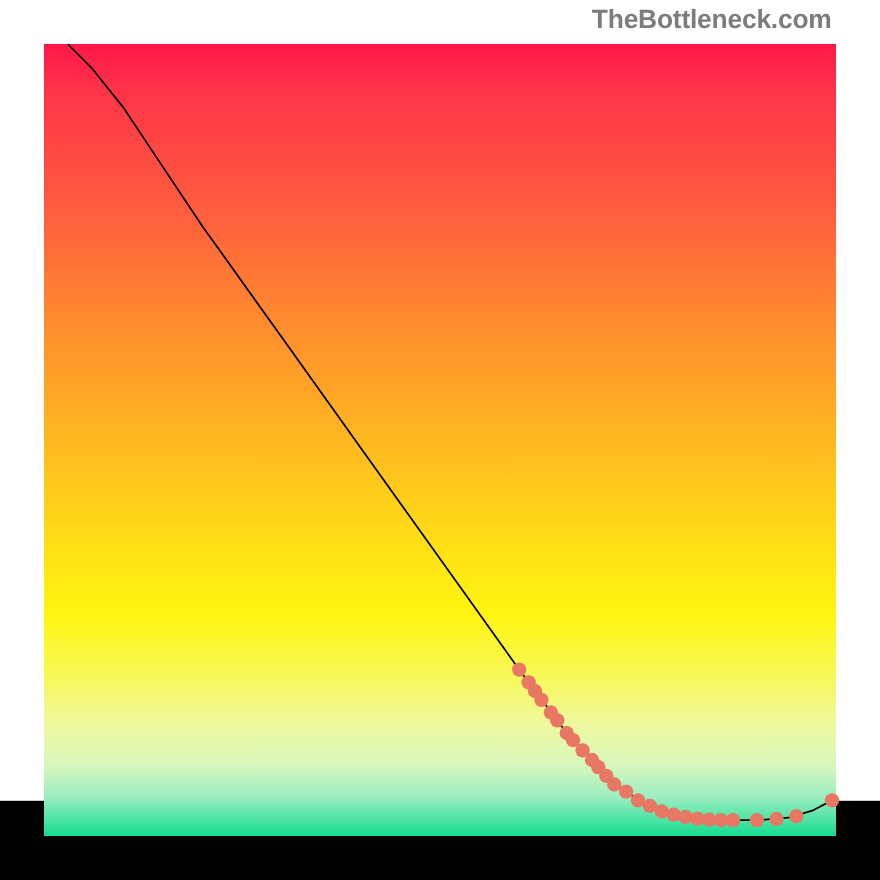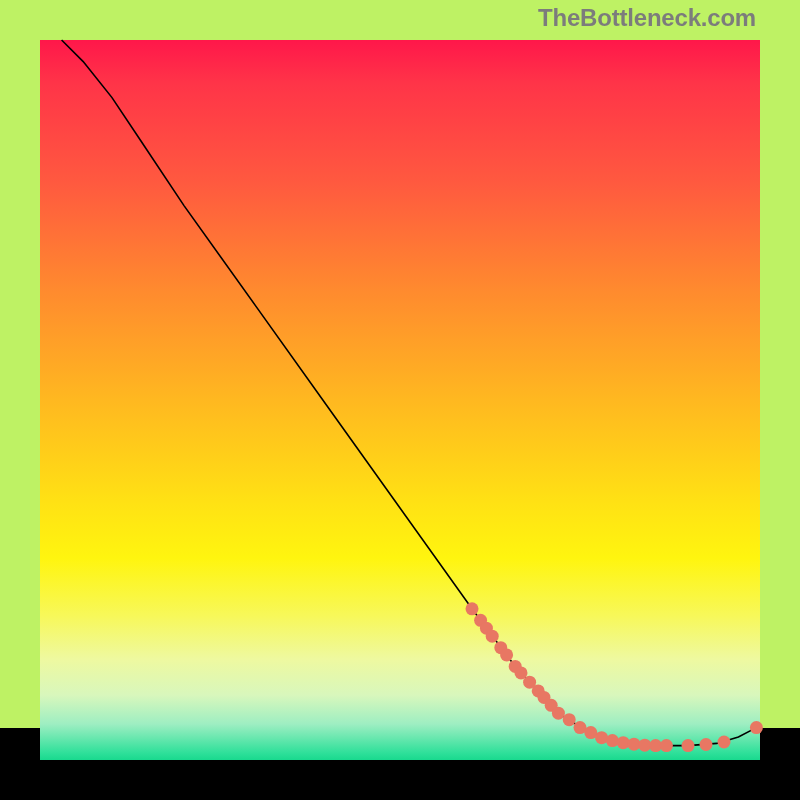--- a/index.html
+++ b/index.html
@@ -1,21 +1,21 @@
 <!DOCTYPE html>
 <html><head>
 <meta charset="utf-8">
 <style>
   * { margin: 0; padding: 0; box-sizing: border-box; }
   html, body { width: 800px; height: 800px; background: #000; overflow: hidden; }
   .stage {
     position: relative;
     width: 800px;
     height: 728px;
-    background: #bef264;
+    background: #ffffff;
   }
   .plot {
     position: absolute;
     left: 40px;
     top: 40px;
     width: 720px;
     height: 720px;
     
     background: linear-gradient(
       to bottom,

